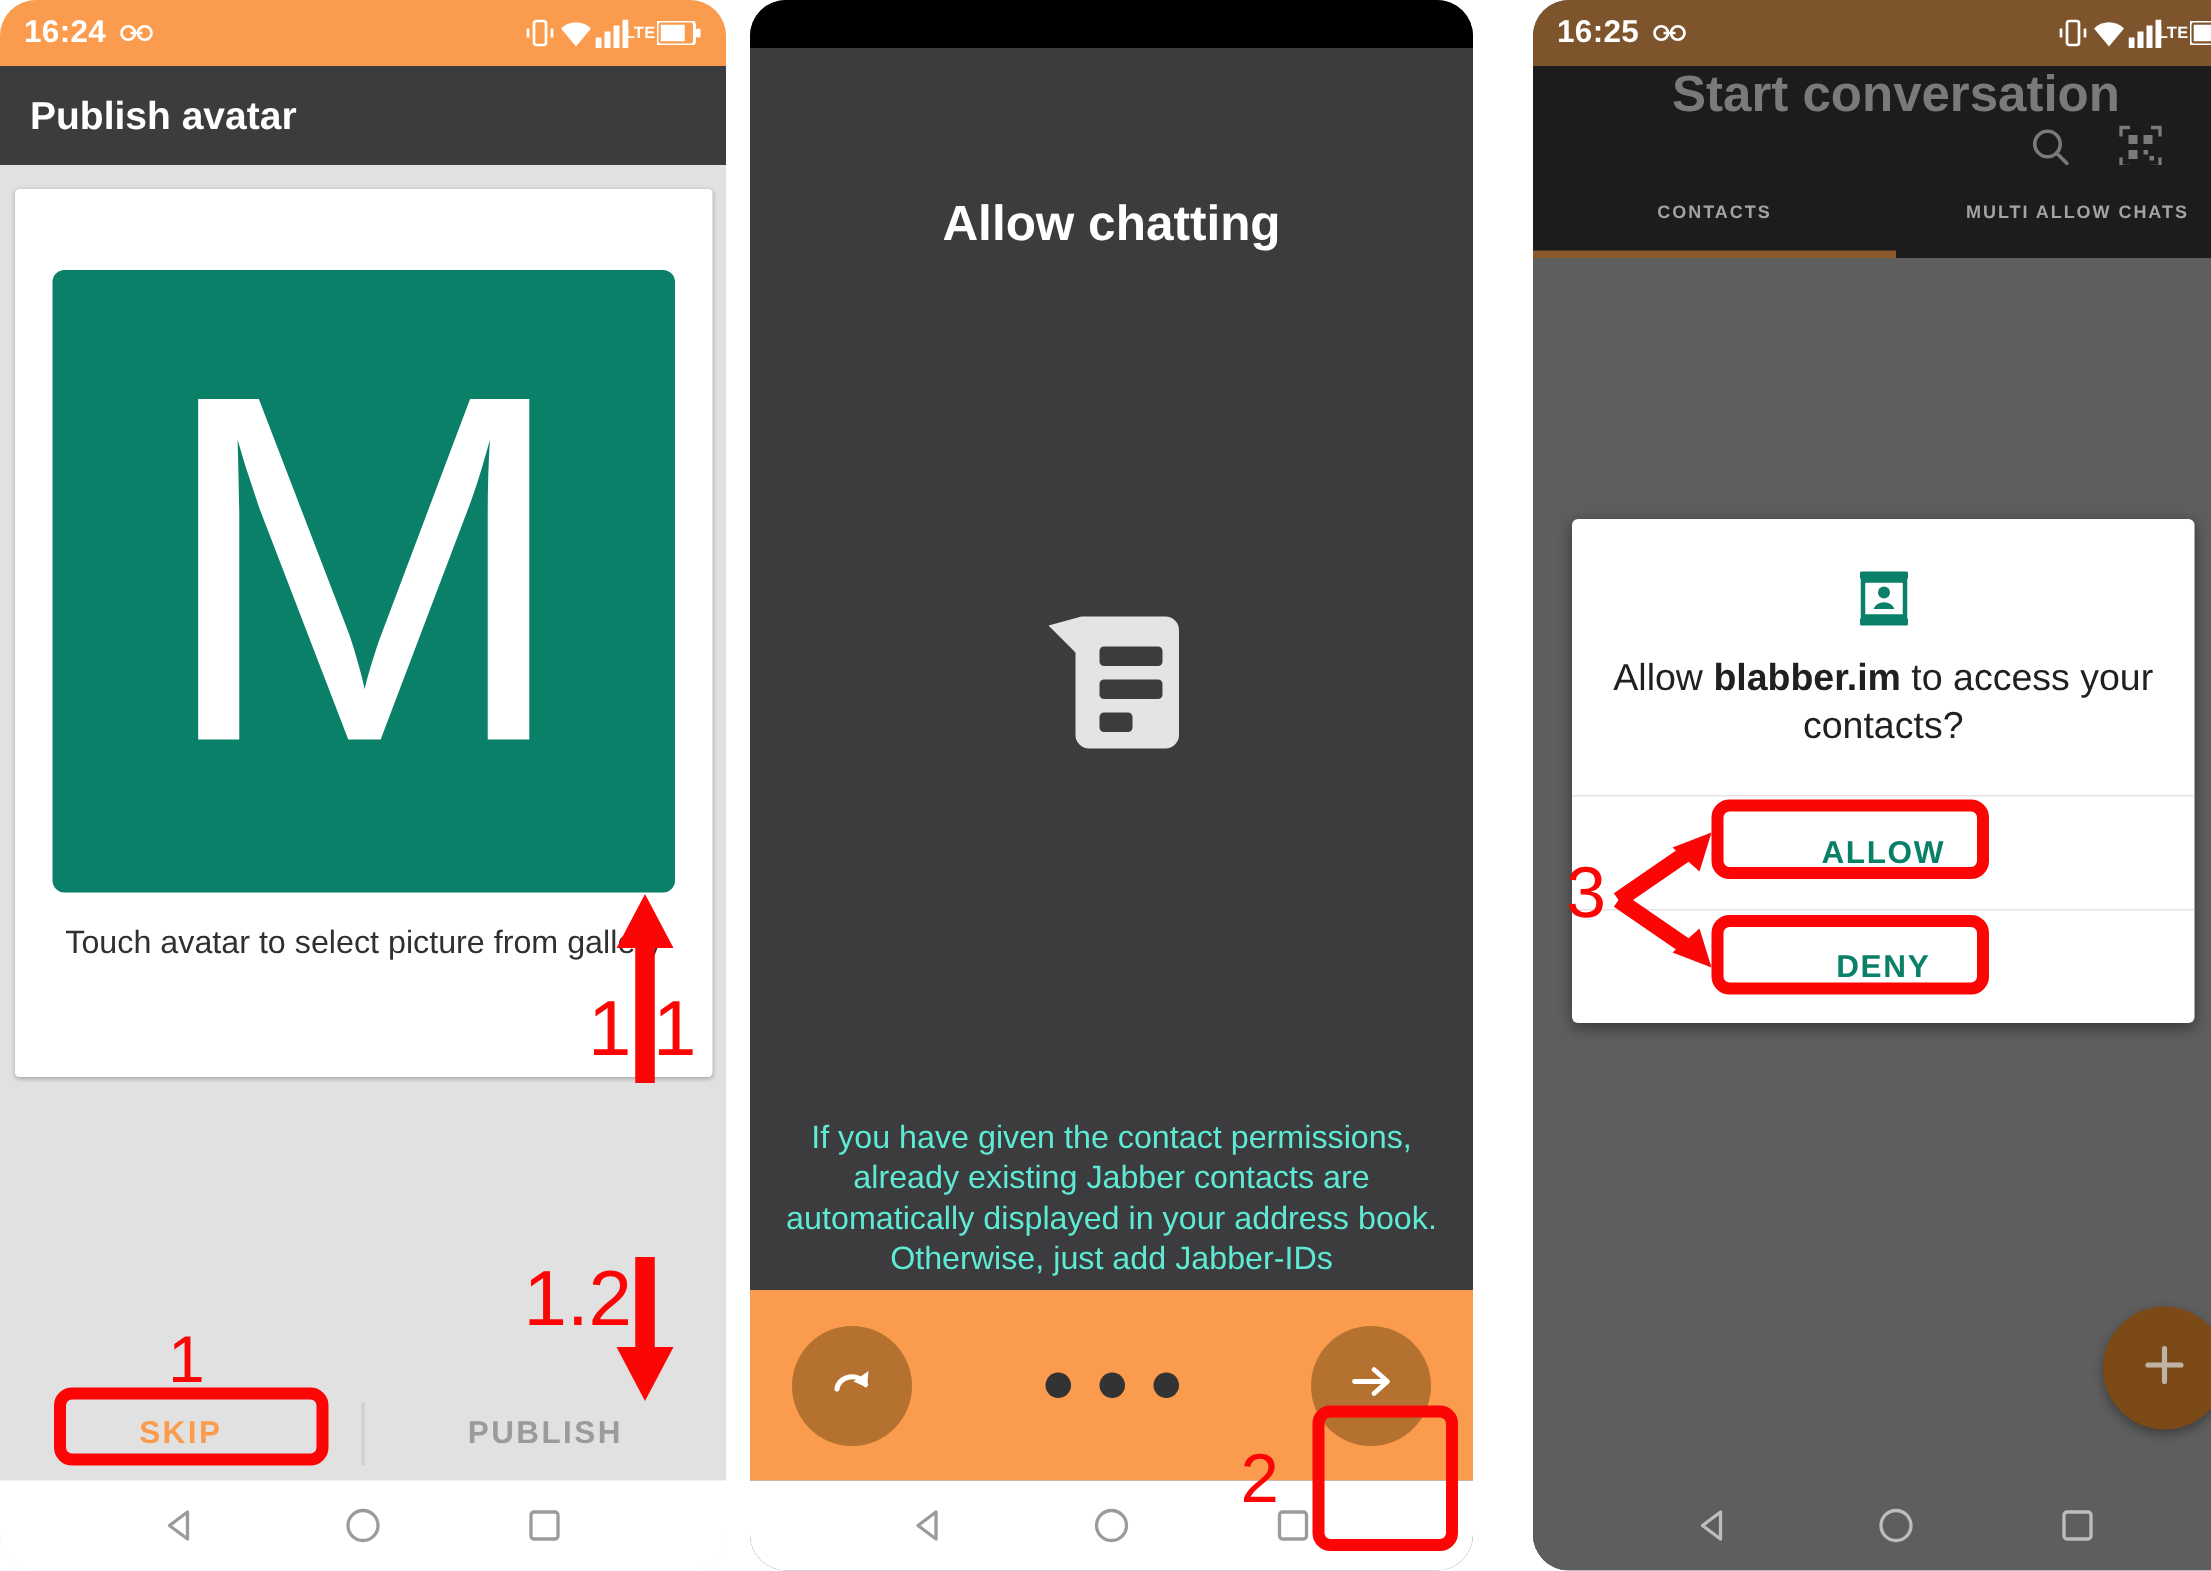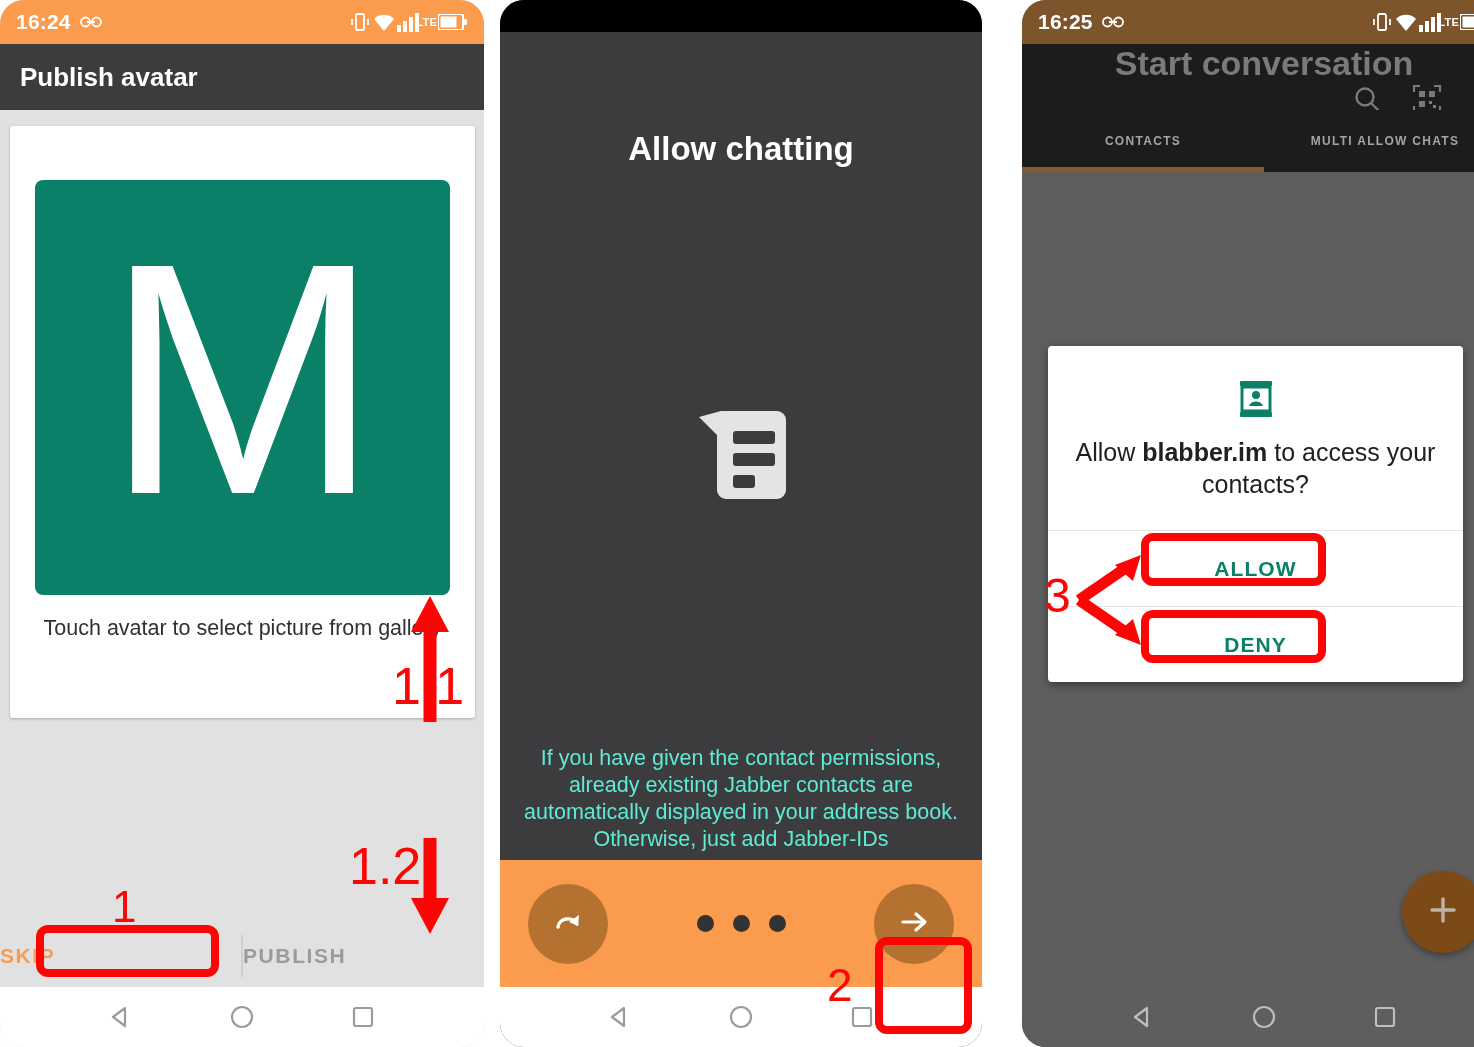--- a/index.html
+++ b/index.html
@@ -54,21 +54,21 @@
   }
   .avatar-hint {
     position: absolute; left: 0; right: 0; top: 490px; text-align: center;
     font-size: 21.5px; color: #303030;
   }
   .bottom-actions {
     position: absolute; left: 0; right: 0; bottom: 60px; height: 62px;
     display: flex; align-items: center; background: #e1e1e1;
   }
   .btn-flat {
-    flex: 1; font-size: 21px; font-weight: bold;
+    flex: 1; text-align: center; font-size: 21px; font-weight: bold;
     letter-spacing: 1.6px;
   }
   .btn-skip { color: #fa9b4d; }
   .btn-publish { color: #9b9b9b; }
   .btn-divider { width: 2px; height: 42px; background: #cfcfcf; }
   .navbar {
     position: absolute; left: 0; right: 0; bottom: 0; height: 60px;
     background: #ffffff; display: flex; align-items: center;
     justify-content: space-around; padding: 0 60px;
   }

